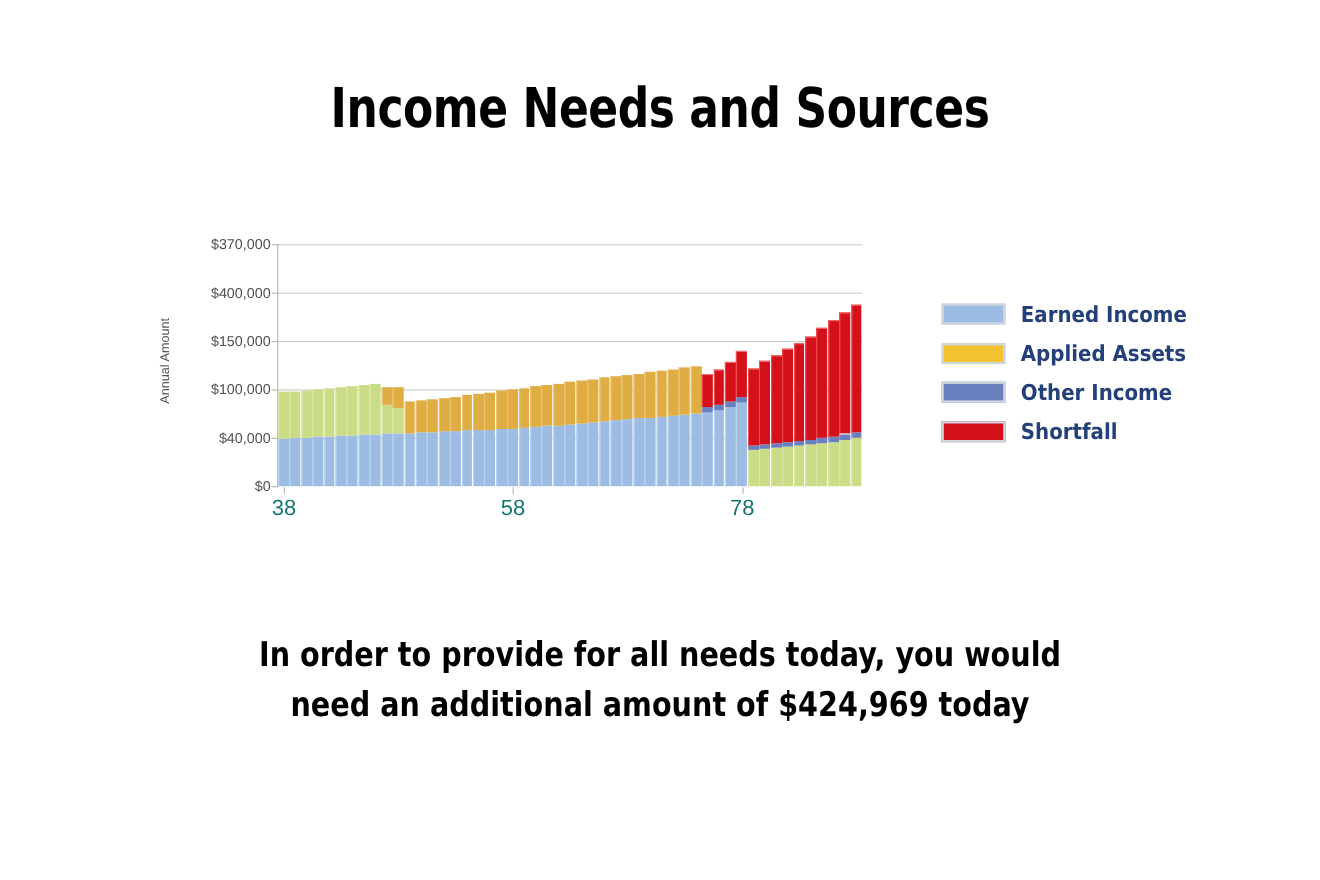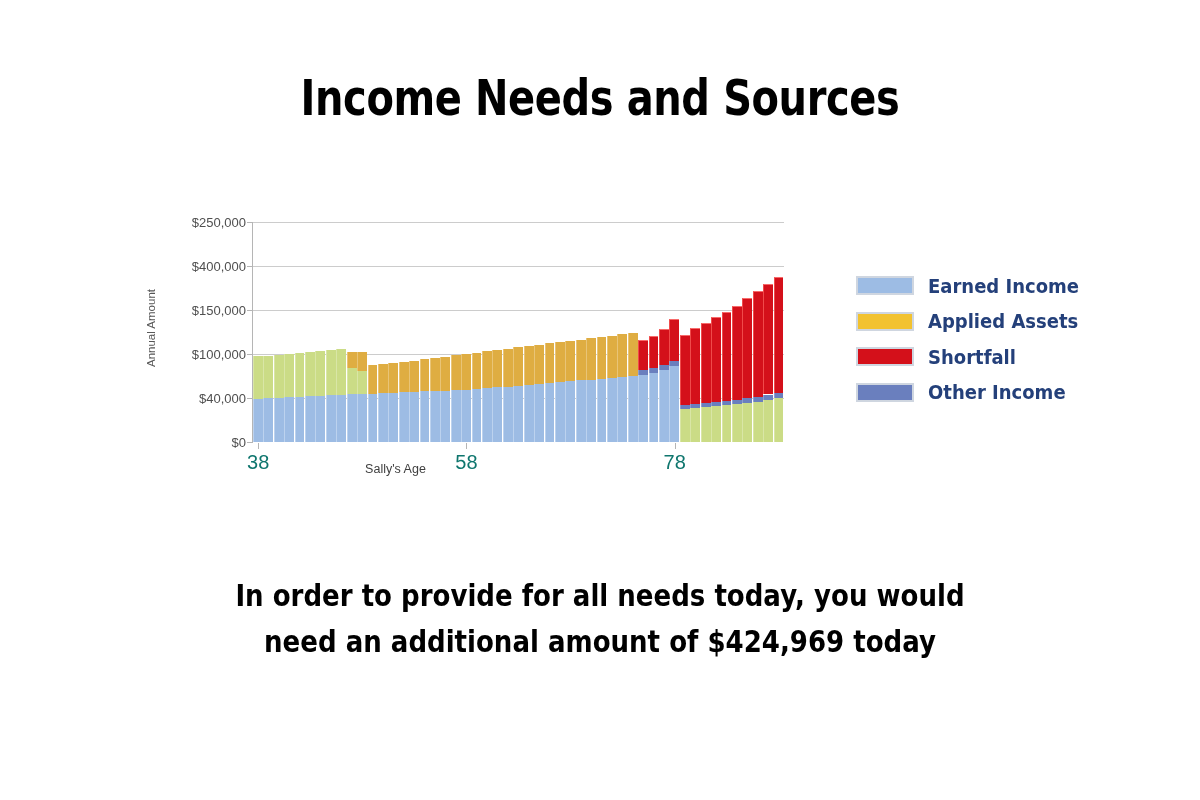--- a/index.html
+++ b/index.html
@@ -222,21 +222,21 @@
           <div class="ytick-label" style="top: 220px;">$0</div>
           <div class="ytick-mark" style="top: 176px;"></div>
           <div class="ytick-label" style="top: 176px;">$40,000</div>
           <div class="ytick-mark" style="top: 132px;"></div>
           <div class="ytick-label" style="top: 132px;">$100,000</div>
           <div class="ytick-mark" style="top: 88px;"></div>
           <div class="ytick-label" style="top: 88px;">$150,000</div>
           <div class="ytick-mark" style="top: 44px;"></div>
           <div class="ytick-label" style="top: 44px;">$400,000</div>
           <div class="ytick-mark" style="top: 0px;"></div>
-          <div class="ytick-label" style="top: 0px;">$250,000</div>
+          <div class="ytick-label" style="top: 0px;">$370,000</div>
         </div>
       <div id="bars">
           <div class="bar" style="left: 0px; width: 9.81176px; height: 220px;">
             <div class="seg seg-earned" style="bottom: 0px; height: 43.12px;"></div>
             <div class="seg seg-social" style="bottom: 43.12px; height: 43.12px;"></div>
           </div>
           <div class="bar" style="left: 10.4118px; width: 9.81176px; height: 220px;">
             <div class="seg seg-earned" style="bottom: 0px; height: 44px;"></div>
             <div class="seg seg-social" style="bottom: 44px; height: 42.24px;"></div>
           </div>
@@ -456,39 +456,38 @@
       <div id="xticks">
           <div class="xtick-mark" style="left: 5.20588px;"></div>
           <div class="xtick-label" style="left: 5.20588px;">38</div>
           <div class="xtick-mark" style="left: 213.441px;"></div>
           <div class="xtick-label" style="left: 213.441px;">58</div>
           <div class="xtick-mark" style="left: 421.676px;"></div>
           <div class="xtick-label" style="left: 421.676px;">78</div>
         </div>
     </div>
 
-    <div id="x-axis-title">Sally's Age</div>
   </div>
 
   <div id="legend">
       <div class="legend-row">
         <div class="legend-swatch" style="background: rgb(157, 188, 228);"></div>
         <div class="legend-label" style="color: rgb(36, 64, 122);">Earned Income</div>
       </div>
       <div class="legend-row">
         <div class="legend-swatch" style="background: rgb(242, 194, 48);"></div>
         <div class="legend-label" style="color: rgb(36, 64, 122);"> Applied Assets</div>
       </div>
       <div class="legend-row">
+        <div class="legend-swatch" style="background: rgb(106, 127, 190);"></div>
+        <div class="legend-label" style="color: rgb(36, 64, 122);">Other Income</div>
+      </div>
+      <div class="legend-row">
         <div class="legend-swatch" style="background: rgb(212, 16, 26);"></div>
         <div class="legend-label" style="color: rgb(36, 64, 122);">Shortfall</div>
-      </div>
-      <div class="legend-row">
-        <div class="legend-swatch" style="background: rgb(106, 127, 190);"></div>
-        <div class="legend-label" style="color: rgb(36, 64, 122);">Other Income</div>
       </div>
     </div>
 
   <div id="caption">
     <span class="cap-line">In order to provide for all needs today, you would</span>
     <span class="cap-line">need an additional amount of $424,969 today</span>
   </div>
 
 </div>
 

